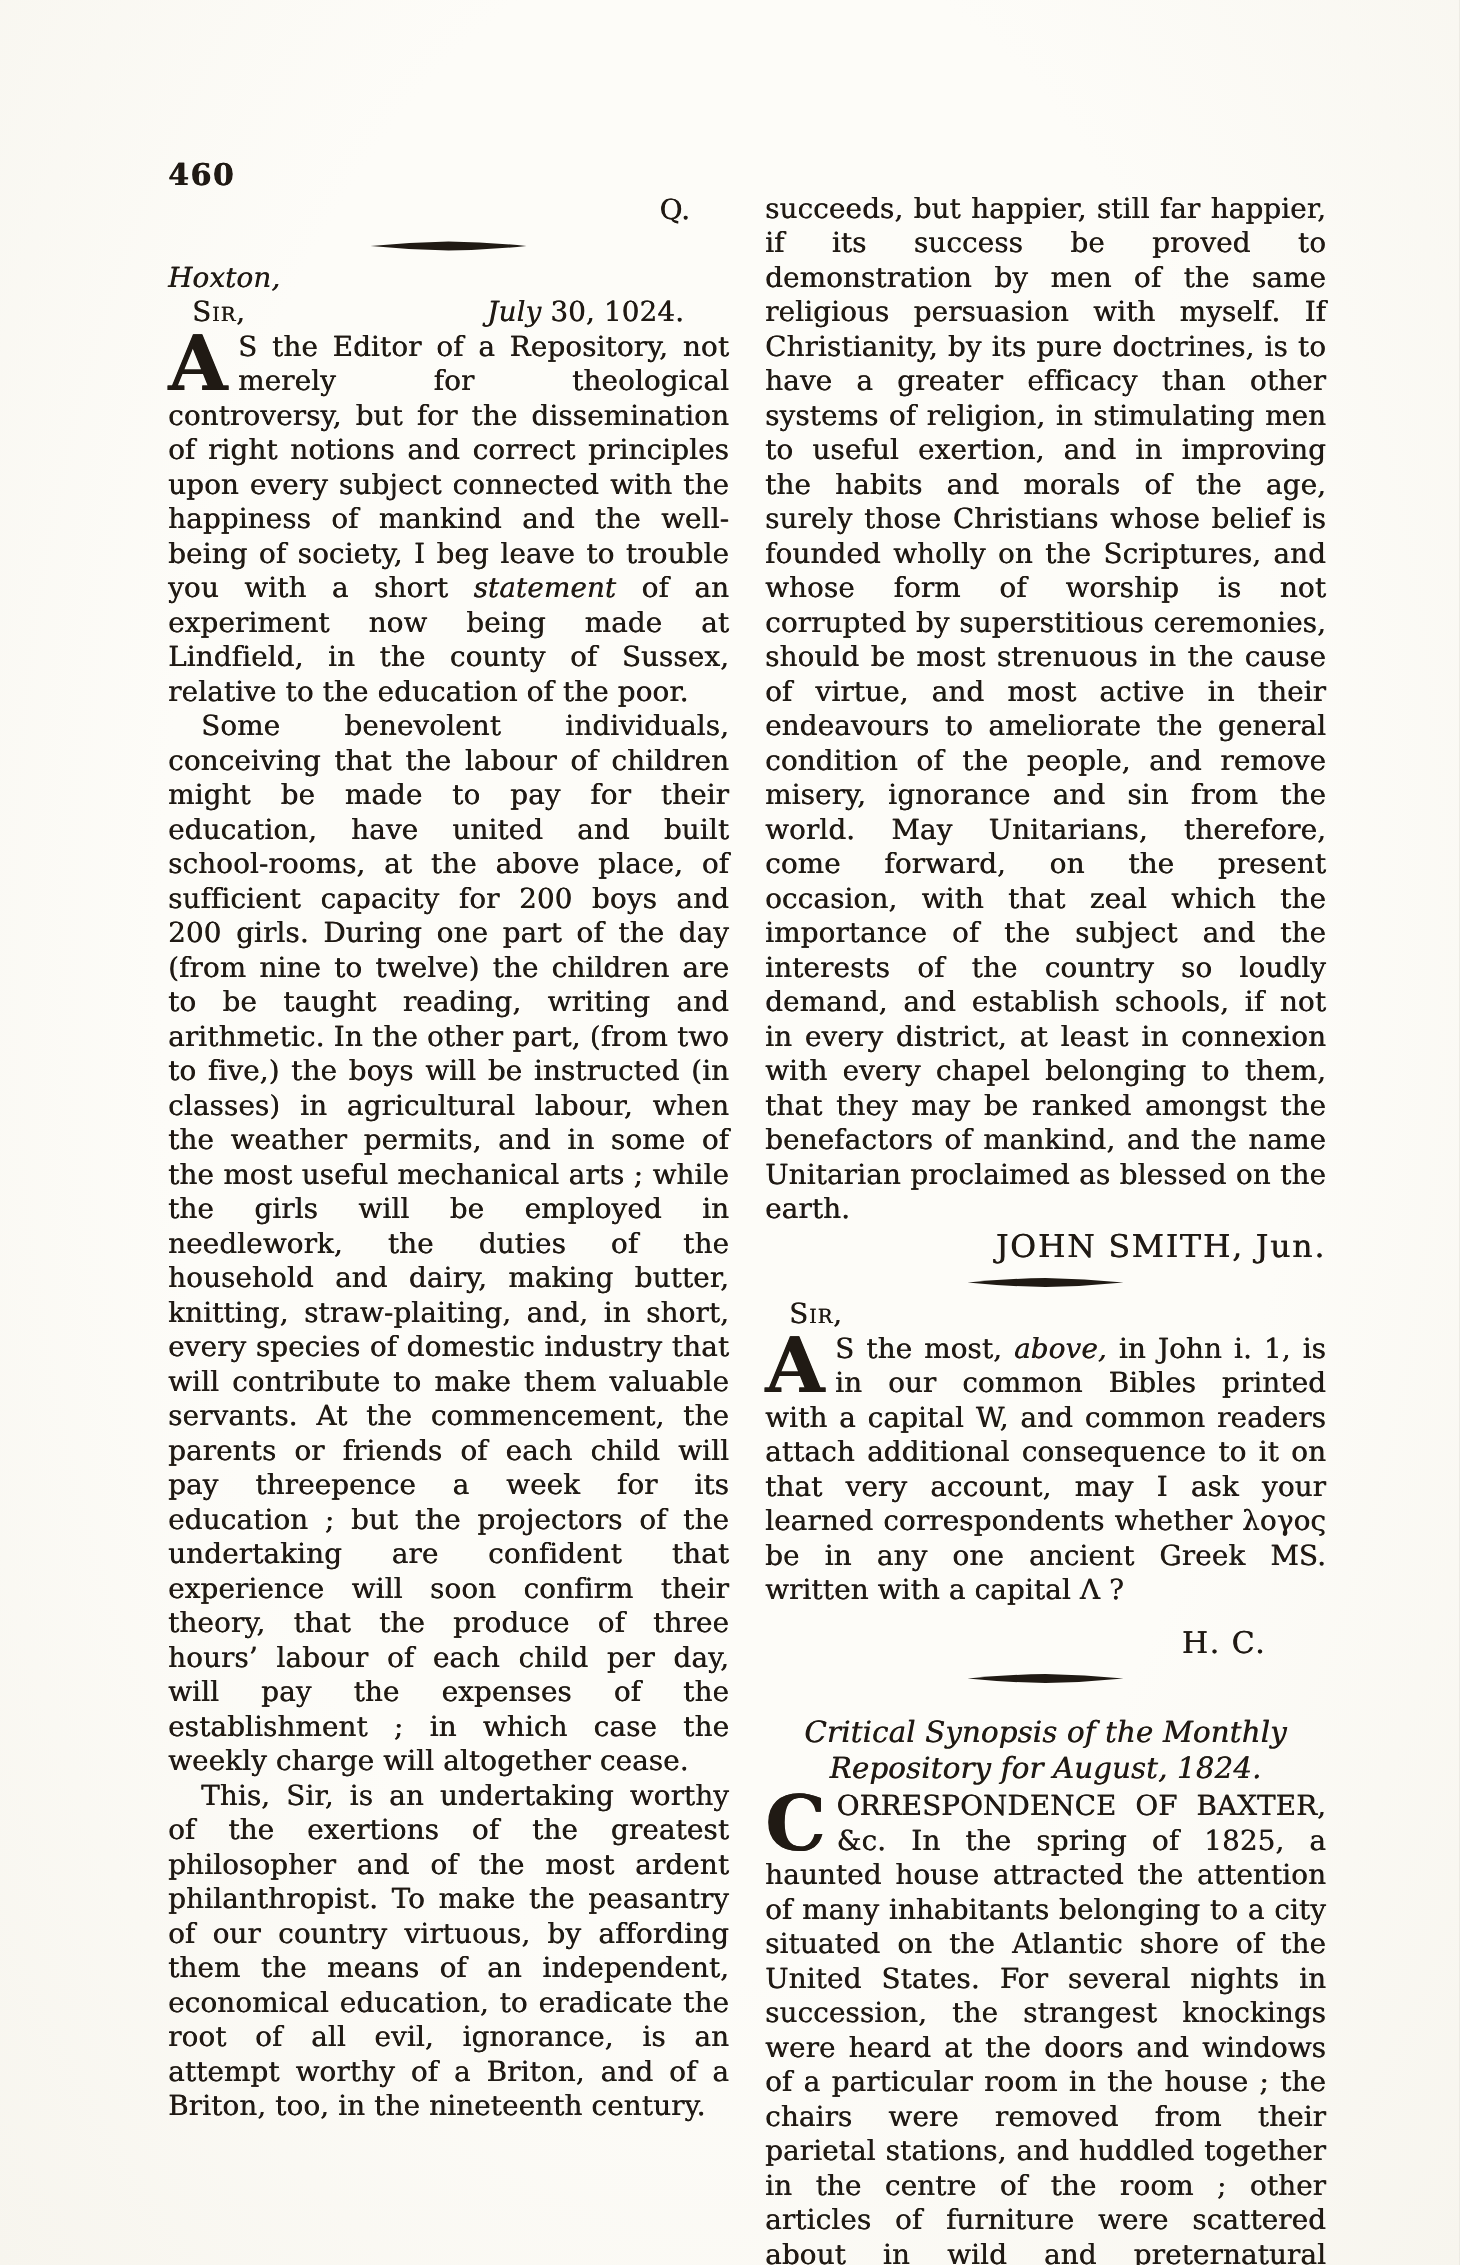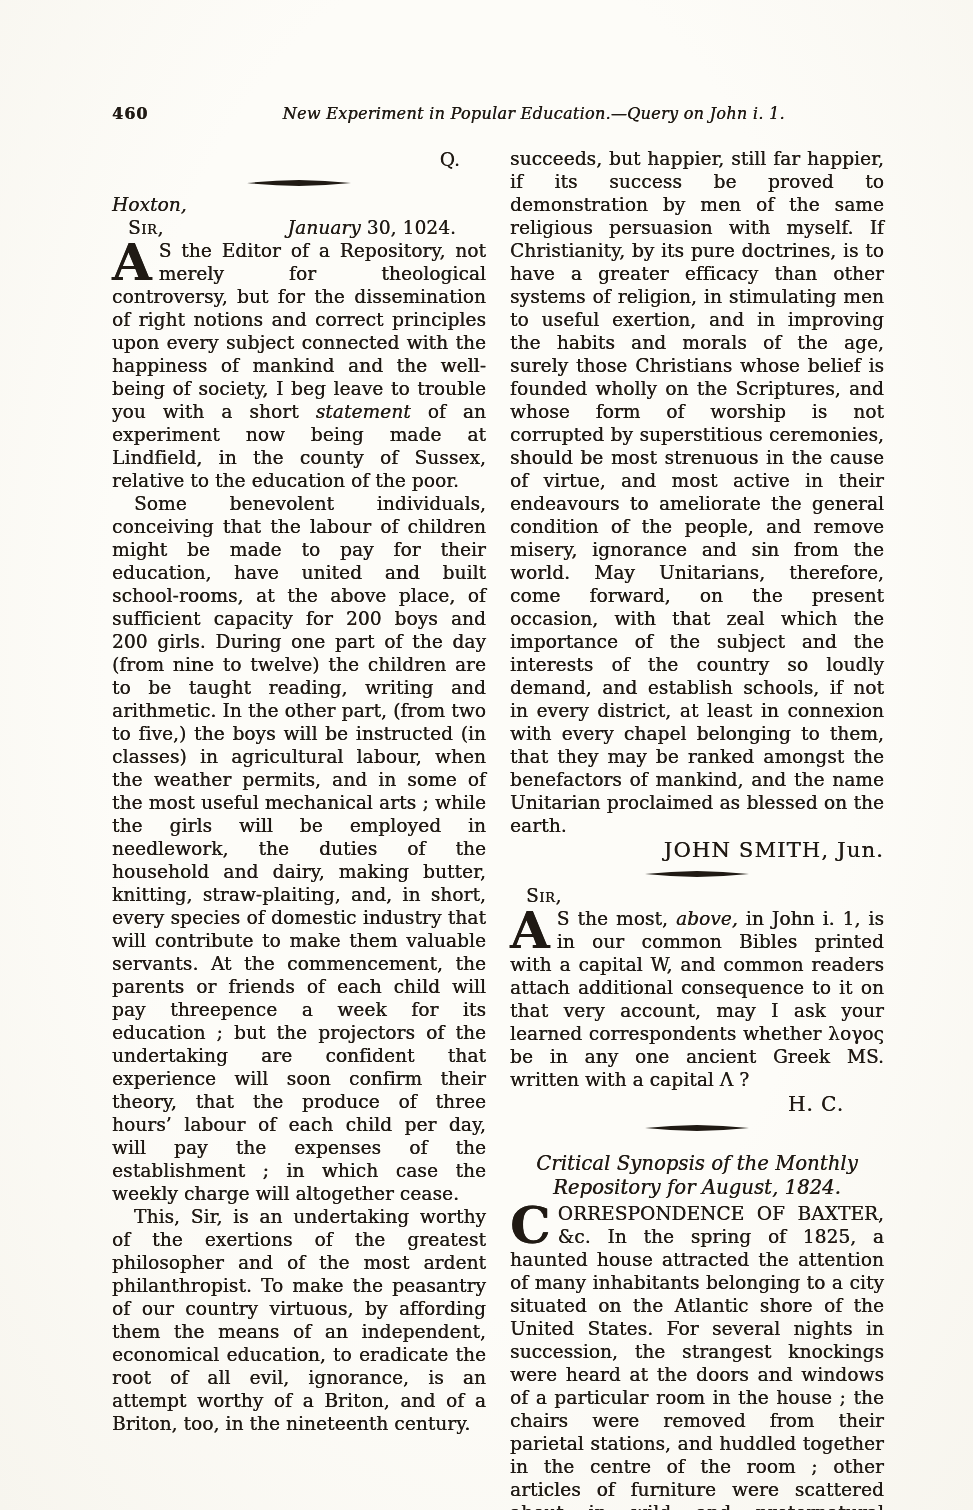--- a/index.html
+++ b/index.html
@@ -12,22 +12,21 @@
     background: radial-gradient(ellipse at 50% 42%, #fdfcf8 55%, #f7f5ee 100%);
     color: #201a14;
     font-family: "DejaVu Serif", "Liberation Serif", serif;
     overflow: hidden;
   }
   .content { padding: 104px 88px 0 112px; }
 
   .running-head {
     display: flex;
     align-items: flex-end;
-    font-size: 16px;
-    margin-bottom: 24px;
+    font-size: 20px;
     text-shadow: 0.35px 0 0 currentColor;
   }
   .page-number { font-weight: bold; letter-spacing: 1px; margin-right: 34px; }
   .running-title { flex: 1; text-align: center; font-style: italic; letter-spacing: 0.3px; }
 
   .columns { display: flex; gap: 24px; }
   .col {
     width: 374px;
     font-size: 18.5px;
     line-height: 23px;
@@ -44,21 +43,21 @@
     font-size: 51px;
     line-height: 40px;
     height: 44px;
     padding: 3px 7px 0 0;
     font-weight: bold;
   }
 
   .signature { text-align: right; }
   .sig-q { padding-right: 26px; margin: 1px 0 3px; }
   .sig-center { text-align: right; padding-left: 70px; font-size: 21px; letter-spacing: 1.2px; margin: 2px 0 1px; white-space: nowrap; }
-  .sig-hc { padding-right: 40px; margin: 2px 0 2px; font-size: 20px; letter-spacing: 1px; }
+  .sig-hc { padding-right: 40px; margin: 12px 0 2px; font-size: 20px; letter-spacing: 1px; }
 
   .divider { text-align: center; margin: 8px 0 6px; line-height: 0; }
   .divider svg { display: inline-block; }
 
   .letter-place { text-align: left; padding-right: 52px; font-style: italic; }
   .sal-date { display: flex; justify-content: space-between; padding: 0 30px 0 16px; }
   .salutation { font-variant: small-caps; letter-spacing: 0.6px; }
   .salutation-line { padding-left: 16px; font-variant: small-caps; letter-spacing: 0.6px; }
 
   .synopsis-heading {
@@ -71,39 +70,38 @@
   }
 </style>
 </head>
 <body>
 
 <div class="page">
   <div class="content">
 
     <header class="running-head">
       <span class="page-number">460</span>
-      <span class="running-title">New Experiment in Popular Education.—Query on John i. 1.</span>
     </header>
 
     <main class="columns">
 
       <section class="col">
         <p class="signature sig-q">Q.</p>
 
         <div class="divider">
           <svg width="104" height="8" viewBox="0 0 104 8">
             <path d="M0,4 Q26,1.4 52,1 Q78,1.4 104,4 Q78,6.6 52,7 Q26,6.6 0,4 Z" fill="#201a14"></path>
           </svg>
         </div>
 
         <div class="letter-head">
           <div class="letter-place">Hoxton,</div>
           <div class="sal-date">
             <span class="salutation">Sir,</span>
-            <span class="date"><i>January</i><span> 30, 1024.</span></span>
+            <span class="date"><i>July</i><span> 30, 1024.</span></span>
           </div>
         </div>
 
         <p class="body-text no-indent">
           <span class="dropcap">A</span><span>S the Editor of a Repository, not merely for theological controversy, but for the dissemination of right notions and correct principles upon every subject connected with the happiness of mankind and the well-being of society, I beg leave to trouble you with a short </span><i>statement</i><span> of an experiment now being made at Lindfield, in the county of Sussex, relative to the education of the poor.</span>
         </p>
         <p class="body-text">Some benevolent individuals, conceiving that the labour of children might be made to pay for their education, have united and built school-rooms, at the above place, of sufficient capacity for 200 boys and 200 girls. During one part of the day (from nine to twelve) the children are to be taught reading, writing and arithmetic. In the other part, (from two to five,) the boys will be instructed (in classes) in agricultural labour, when the weather permits, and in some of the most useful mechanical arts ; while the girls will be employed in needlework, the duties of the household and dairy, making butter, knitting, straw-plaiting, and, in short, every species of domestic industry that will contribute to make them valuable servants. At the commencement, the parents or friends of each child will pay threepence a week for its education ; but the projectors of the undertaking are confident that experience will soon confirm their theory, that the produce of three hours’ labour of each child per day, will pay the expenses of the establishment ; in which case the weekly charge will altogether cease.</p>
         <p class="body-text">This, Sir, is an undertaking worthy of the exertions of the greatest philosopher and of the most ardent philanthropist. To make the peasantry of our country virtuous, by affording them the means of an independent, economical education, to eradicate the root of all evil, ignorance, is an attempt worthy of a Briton, and of a Briton, too, in the nineteenth century.</p>
 
       </section>

